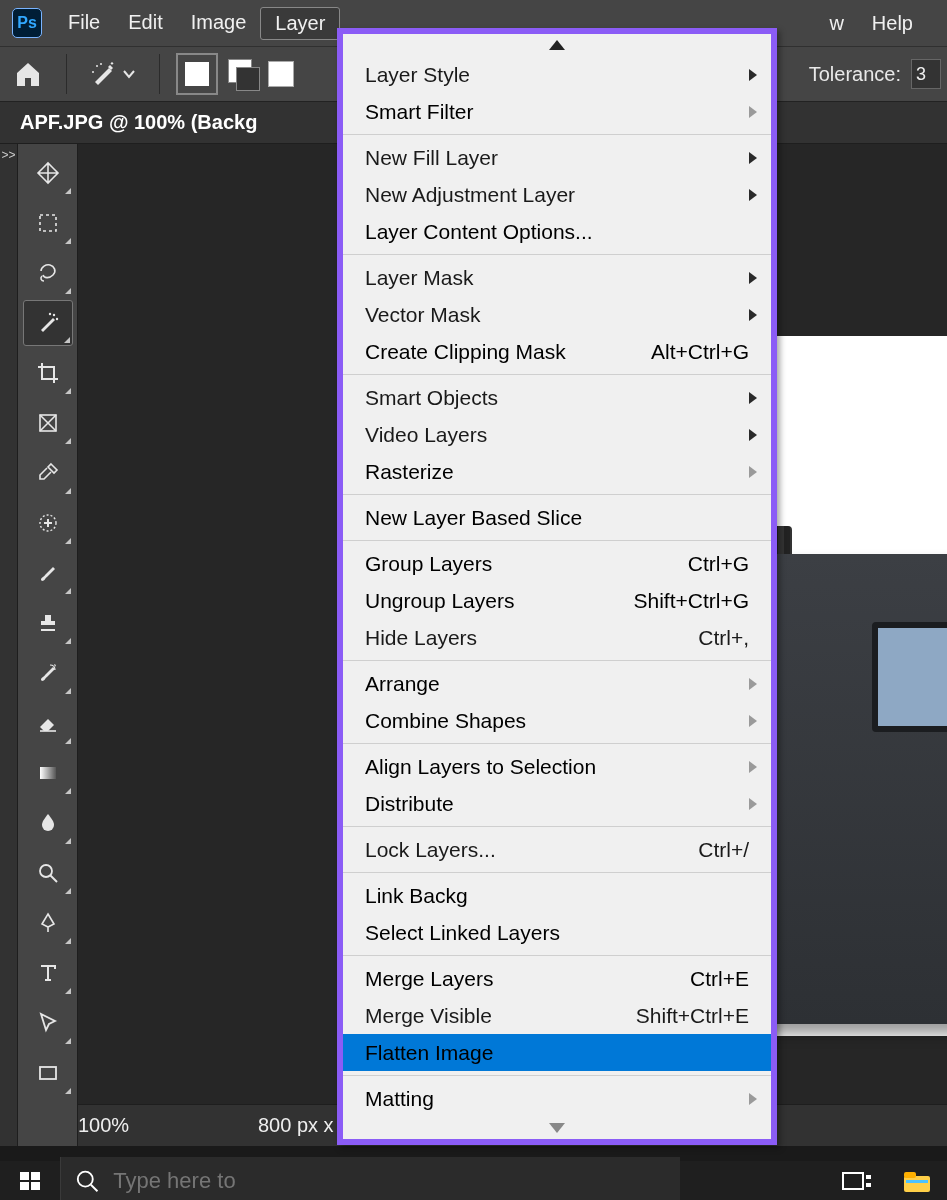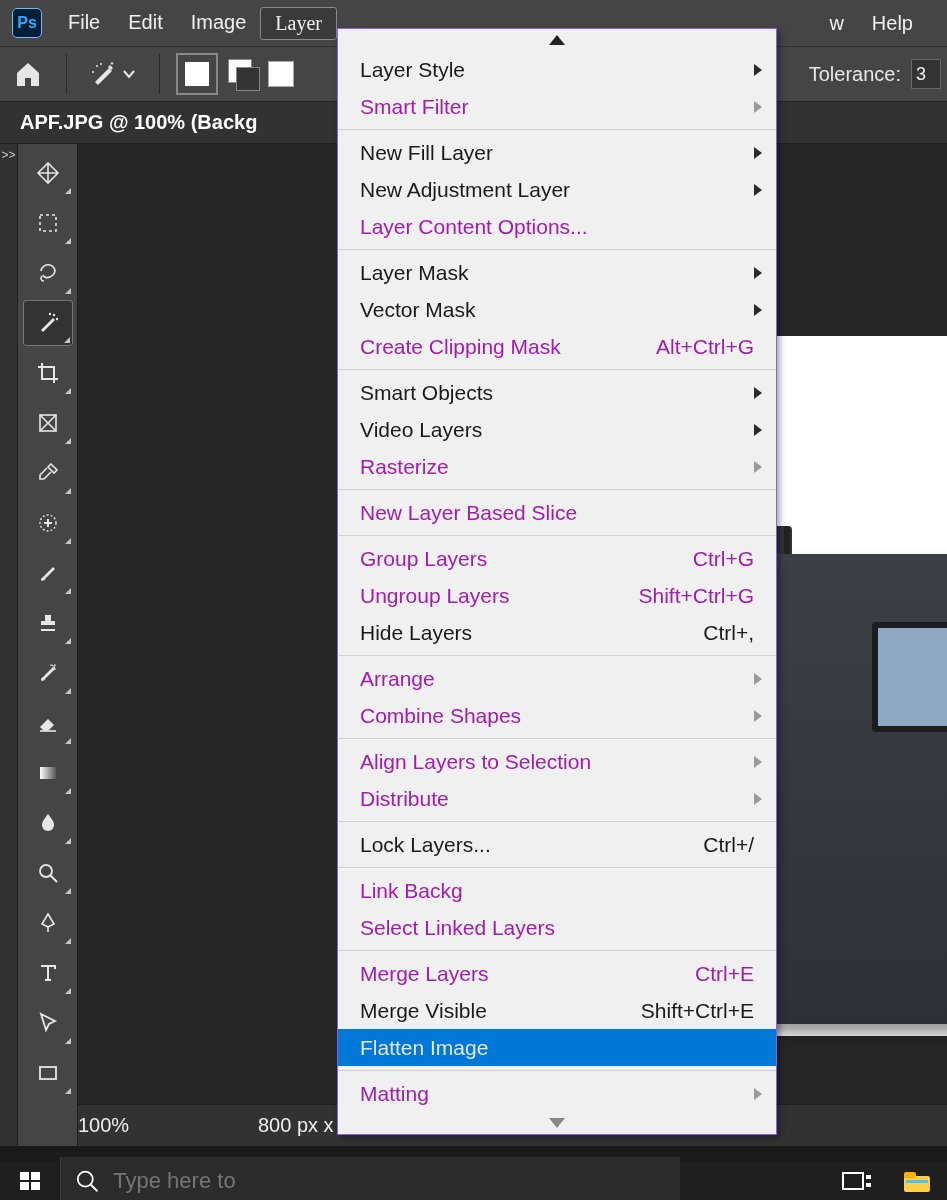--- a/index.html
+++ b/index.html
@@ -1,20 +1,20 @@
 <!DOCTYPE html>
 <html><head>
 <meta charset="utf-8">
 <style>
   * { margin:0; padding:0; box-sizing:border-box; font-family:"Segoe UI",Arial,sans-serif; user-select:none; }
   html,body { width:947px; height:1200px; overflow:hidden; background:#1a1a1a; }
   .menubar { display:flex; align-items:center; height:46px; background:#454545; color:#f0f0f0; font-size:20px; padding:0 12px; gap:0; }
   .ps-badge { width:30px; height:30px; border:1px solid #7ab4ff; border-radius:5px; background:#001e36; color:#31a8ff; font-weight:bold; display:flex; align-items:center; justify-content:center; font-size:16px; margin-right:12px; }
   .menu-item { padding:4px 14px; cursor:default; border-radius:3px; }
-  .menu-item.active { border:1px solid #888; background:#3a3a3a;font-family:Liberation Serif, serif; }
+  .menu-item.active { border:1px solid #888; background:#3a3a3a; }
   .opt-bar { display:flex; align-items:center; height:56px; background:#454545; border-top:1px solid #303030; border-bottom:1px solid #222; color:#e8e8e8; font-size:20px; padding:0 6px; gap:10px; }
   .home-btn { width:44px; height:40px; display:flex; align-items:center; justify-content:center; }
   .sep-v { width:1px; height:40px; background:#2b2b2b; margin:0 6px; }
   .tool-pick { display:flex; align-items:center; gap:6px; padding:4px 8px; }
   .swatch-big { width:42px; height:42px; border:2px solid #888; display:flex; align-items:center; justify-content:center; }
   .swatch-inner { width:24px; height:24px; background:#fff; }
   .swatch-sm { width:24px; height:24px; background:#fff; border:1px solid #888; }
   .swatch-sm.dark { background:#333; }
   .mode-dd { display:flex; align-items:center; gap:6px; border:1px solid #777; border-radius:4px; padding:4px 8px; height:32px;}
   .tol-inp { width:30px; height:30px; background:#333; border:1px solid #666; color:#eee; font-size:18px; padding:0 4px;}
@@ -30,24 +30,24 @@
   .rack { position:absolute; left:474px; top:410px; width:490px; height:470px; background:linear-gradient(#3c3f44,#2d3034); border-radius:6px 0 0 6px; box-shadow:0 10px 14px rgba(0,0,0,.4);}
   .rack::before{content:"";position:absolute;top:-28px;left:40px;width:200px;height:28px;background:repeating-linear-gradient(90deg,#222 0 6px,#333 6px 12px);border-radius:4px 4px 0 0;}
   .logo-txt{position:absolute;top:34px;left:34px;color:#cfd3d8;font-size:12px;font-weight:bold;letter-spacing:1px;}
   .screen{position:absolute;top:68px;right:0;width:170px;height:110px;background:#8ea8c4;border:6px solid #1b1d20;border-radius:4px;}
   .red-sw{position:absolute;top:350px;left:20px;width:40px;height:70px;background:#d8261b;border-radius:6px;border:4px solid #4a0000;}
   .handle{position:absolute;top:80px;left:10px;width:14px;height:120px;background:#0e0e10;border-radius:7px;}
   .status { position:absolute; left:0; bottom:0; right:0; height:42px; background:#323232; border-top:1px solid #1e1e1e; color:#eee; display:flex; align-items:center; font-size:20px;}
   .status .zoom{ width:140px; text-align:left;}
   .status .dims{ padding-left:40px;}
   
-  .dd { position:absolute; left:337px; top:28px; width:440px; background:#f0f0f0; border:1px solid #8b5cf6; box-shadow:3px 3px 6px rgba(0,0,0,.35); font-size:21px; color:#1a1a1a; z-index:50;}
+  .dd { position:absolute; left:337px; top:28px; width:440px; background:#f0f0f0; border:6px solid #8b5cf6; box-shadow:3px 3px 6px rgba(0,0,0,.35); font-size:21px; color:#1a1a1a; z-index:50;}
   .dd-row{ display:flex; align-items:center; justify-content:space-between; padding:6px 22px; height:37px; position:relative;}
-  .dd-row.dis{ color:#a21caf; }
-  .dd-row.hl{ background:#0078d7; color:#e5e5e5; }
+  .dd-row.dis{ color:#000000; }
+  .dd-row.hl{ background:#0078d7; color:#000000; }
   .dd-sep{ height:1px; background:#cfcfcf; margin:4px 0;}
   .dd-arr{ width:0;height:0;border-top:6px solid transparent;border-bottom:6px solid transparent;border-left:8px solid #2a2a2a; position:absolute; right:14px;}
   .dd-row.dis .dd-arr{ border-left-color:#9a9a9a;}
   .dd-scroll{ height:22px; display:flex; align-items:center; justify-content:center;}
   .dd-scroll .up{ width:0;height:0;border-left:8px solid transparent;border-right:8px solid transparent;border-bottom:10px solid #222;}
   .dd-scroll .dn{ width:0;height:0;border-left:8px solid transparent;border-right:8px solid transparent;border-top:10px solid #888;}
   
   .taskbar{ position:absolute; bottom:0; left:0; right:0; height:39px; background:#1f1f1f; display:flex; align-items:center; color:#fff; font-size:22px;}
   .tb-btn{ width:60px; height:54px; display:flex; align-items:center; justify-content:center;}
   .search{ flex:0 0 620px; height:48px; background:#2b2b2b; display:flex; align-items:center; gap:14px; padding:0 14px; color:#cfcfcf; border-left:1px solid #3a3a3a;}

